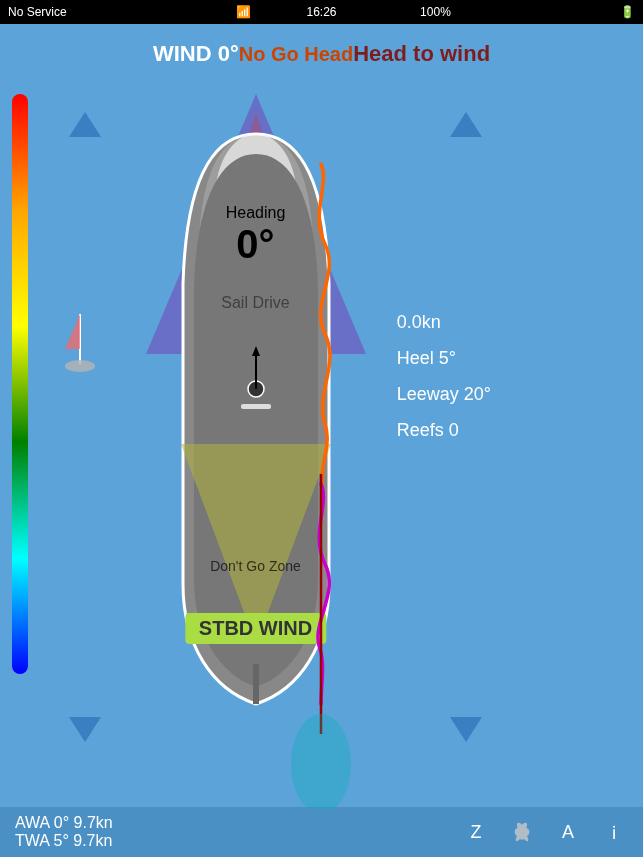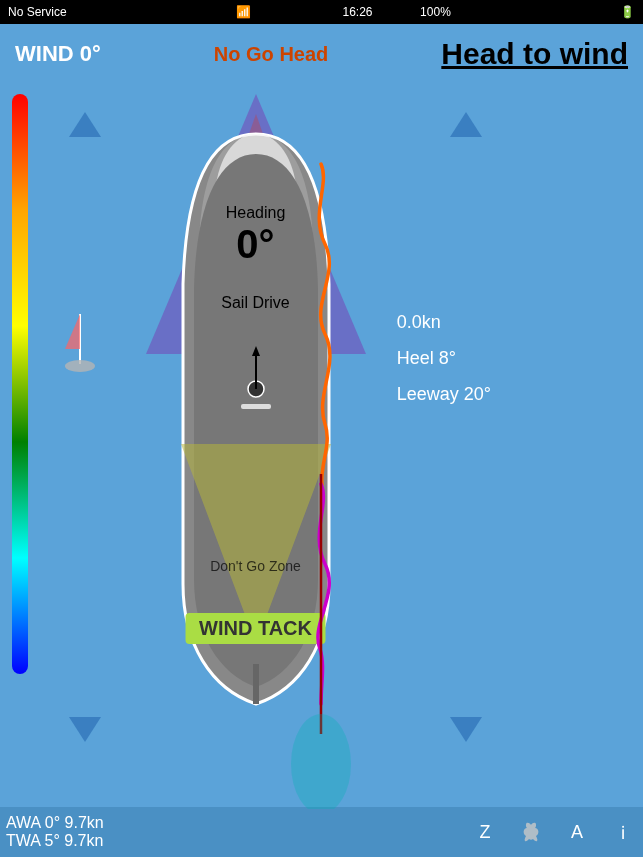--- a/index.html
+++ b/index.html
@@ -16,43 +16,42 @@
       width: 100%;
       height: 22px;
       background: #000;
       display: flex;
       align-items: center;
       justify-content: space-between;
       padding: 12px 8px;
       color: white;
       font-size: 12px;
     }
-    #status-bar .time { position: absolute; left: 50%; transform: translateX(-50%); margin-left: 36px; }
+    #status-bar .time { position: absolute; left: 50%; transform: translateX(-50%); }
     
     #info-bar {
       width: 100%;
       height: 60px;
       background: #5ba3d9;
       display: flex;
       align-items: center;
-      justify-content: space-between;
+      justify-content: center;
       padding: 0 15px;
       color: white;
       font-size: 22px;
       font-weight: bold;
     }
     #no-go-zone-label {
       color: #cc4400;
       font-size: 20px;
       font-weight: bold;
     }
     #head-to-wind-label {
-      color: #000000;
-      font-size: 30px;
-      text-decoration: underline;
+      color: #7f1d1d;
+      font-size: 22px;
     }
     
     #main {
       position: relative;
       width: 511px;
       height: calc(857px - 22px - 60px - 50px);
       background: #5ba3d9;
     }
     
     #wind-bar {
@@ -138,21 +137,21 @@
     }
     #heading-label { font-size: 16px; font-weight: normal; }
     #heading-value { font-size: 40px; font-weight: bold; }
 
     
     #sail-drive {
       position: absolute;
       top: 200px;
       left: 50%;
       transform: translateX(-50%);
-      color: #000000;
+      color: #404040;
       font-size: 16px;
       text-align: center;
       z-index: 10;
       white-space: nowrap;
     }
 
     
     #centreboard {
       position: absolute;
       top: 340px;
@@ -223,21 +222,21 @@
     #bottom-bar {
       position: absolute;
       bottom: 0;
       left: 0;
       width: 643px;
       height: 50px;
       background: #4a90c4;
       display: flex;
       align-items: center;
       justify-content: space-between;
-      padding: 0 6px;
+      padding: 0 15px;
       color: white;
       font-size: 16px;
     }
     #bottom-left { display: flex; flex-direction: column; }
     #bottom-right { display: flex; gap: 18px; align-items: center; }
     .bottom-icon {
       width: 28px;
       height: 28px;
       display: flex;
       align-items: center;
@@ -356,21 +355,21 @@
       <div id="heading-value">0°</div>
     </div>
 
     <div id="sail-drive">Sail Drive</div>
 
 
     <div id="dont-go-triangle"></div>
 
     <div id="dont-go-label">Don't Go Zone</div>
 
-    <div id="stbd-tack">WIND TACK</div>
+    <div id="stbd-tack">STBD WIND</div>
 
   </div>
 
   <svg id="sail-line-svg" xmlns="http://www.w3.org/2000/svg">
 
     <path d="M 321 80 
              C 330 100 310 130 325 160
              C 340 190 310 220 325 250
              C 340 280 315 310 325 340
              C 332 360 320 380 322 400" stroke="#ff6600" stroke-width="3.5" fill="none" stroke-linecap="round"></path>
@@ -380,22 +379,23 @@
              C 340 510 310 540 320 565
              C 325 580 321 600 321 620" stroke="#cc00cc" stroke-width="3.5" fill="none" stroke-linecap="round"></path>
 
     <line x1="321" y1="390" x2="321" y2="650" stroke="#990000" stroke-width="2.5"></line>
 
     <ellipse cx="321" cy="680" rx="30" ry="50" fill="rgba(0,180,180,0.3)"></ellipse>
   </svg>
 
   <div id="right-stats">
     <div>0.0kn</div>
-    <div>Heel 8°</div>
+    <div>Heel 5°</div>
     <div>Leeway 20°</div>
+    <div>Reefs 0</div>
   </div>
 
 </div>
 
 <div id="bottom-bar">
   <div id="bottom-left">
     <span>AWA 0° 9.7kn</span>
     <span>TWA 5° 9.7kn</span>
   </div>
   <div id="bottom-right">

